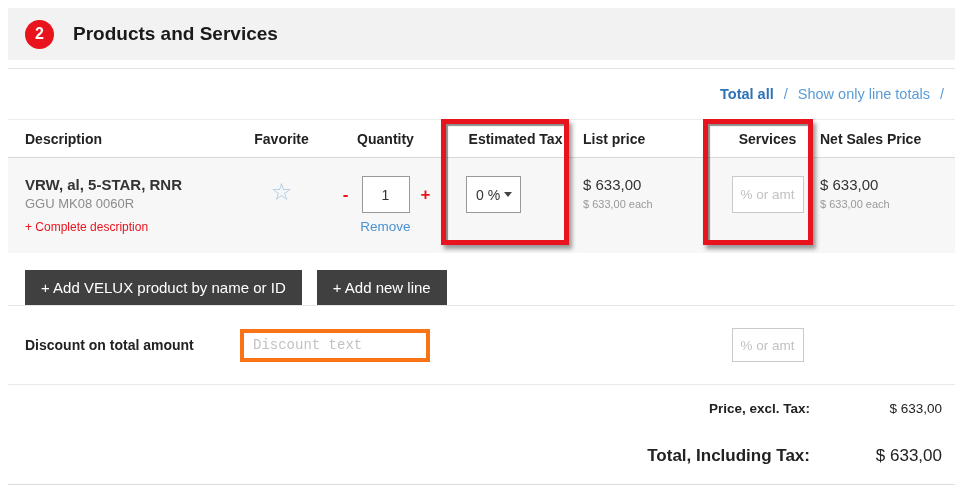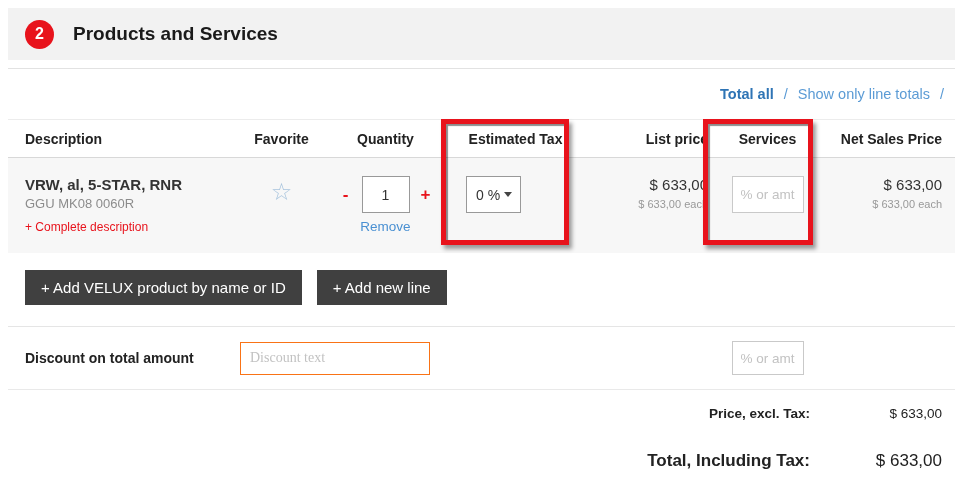--- a/index.html
+++ b/index.html
@@ -61,21 +61,21 @@
   .thead {
     height: 38px;
     align-items: center;
     font-size: 14px;
     font-weight: bold;
     color: #222;
     border-bottom: 1px solid #d8d8d8;
   }
   .thead .c-desc { padding-left: 17px; }
   .c-center { text-align: center; }
-  .c-right { text-align: right; }
+  .c-right { }
   .c-listprice { padding-right: 7px; }
   .c-netprice { padding-right: 13px; }
 
   .trow {
     background: #f7f7f7;
     min-height: 95px;
     align-items: flex-start;
     padding: 18px 0 14px 0;
   }
   .desc-cell { padding-left: 17px; }
@@ -142,36 +142,35 @@
     color: #fff;
     border: none;
     font-size: 15px;
     padding: 9px 16px;
     cursor: pointer;
     font-family: "Liberation Sans", sans-serif;
   }
 
   
   .discount-total {
-    margin-top: 21px;
     border-top: 1px solid #e5e5e5;
     border-bottom: 1px solid #e9e9e9;
-    height: 64px;
+    height: 80px;
     display: grid;
     grid-template-columns: 232px 475px 105px 135px;
     align-items: center;
   }
   .discount-total .label { padding-left: 17px; font-size: 14px; font-weight: bold; color: #222; }
   .discount-text-input {
     width: 190px; height: 33px;
-    border: 1px solid #f97316;
+    border: 4px solid #f97316;
     font-size: 14px;
     padding: 0 9px;
     color: #555;
-    font-family: Liberation Serif, serif;
+    font-family: Liberation Mono, monospace;
   }
   .discount-total .amt-wrap { text-align: center; }
   .discount-total .amt-input { height: 34px; }
 
   
   .totals { padding: 10px 0 12px 0; border-bottom: 1px solid #dcdcdc; }
   .totals-row { display: flex; justify-content: flex-end; align-items: baseline; padding: 6px 0; }
   .totals-row .t-label { text-align: right; }
   .totals-row .t-value { width: 145px; text-align: right; padding-right: 13px; }
   .totals-row.small { font-size: 13.5px; color: #222; }

